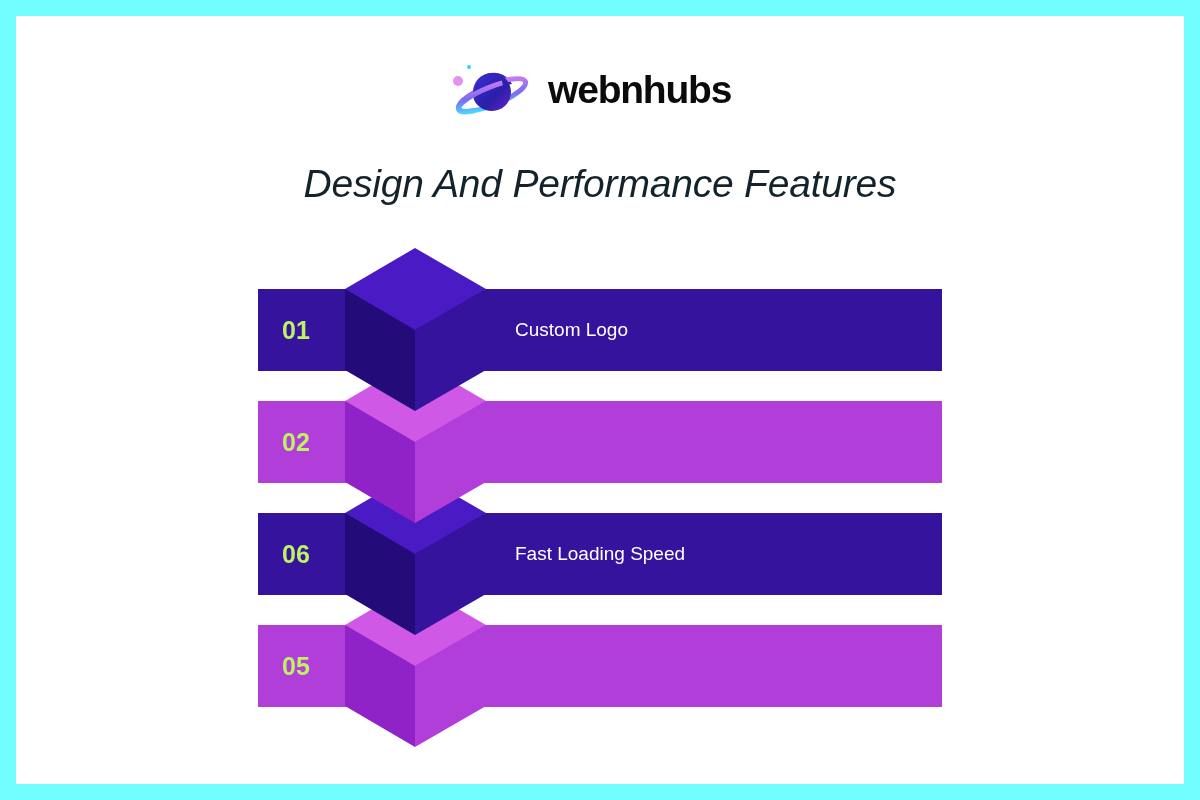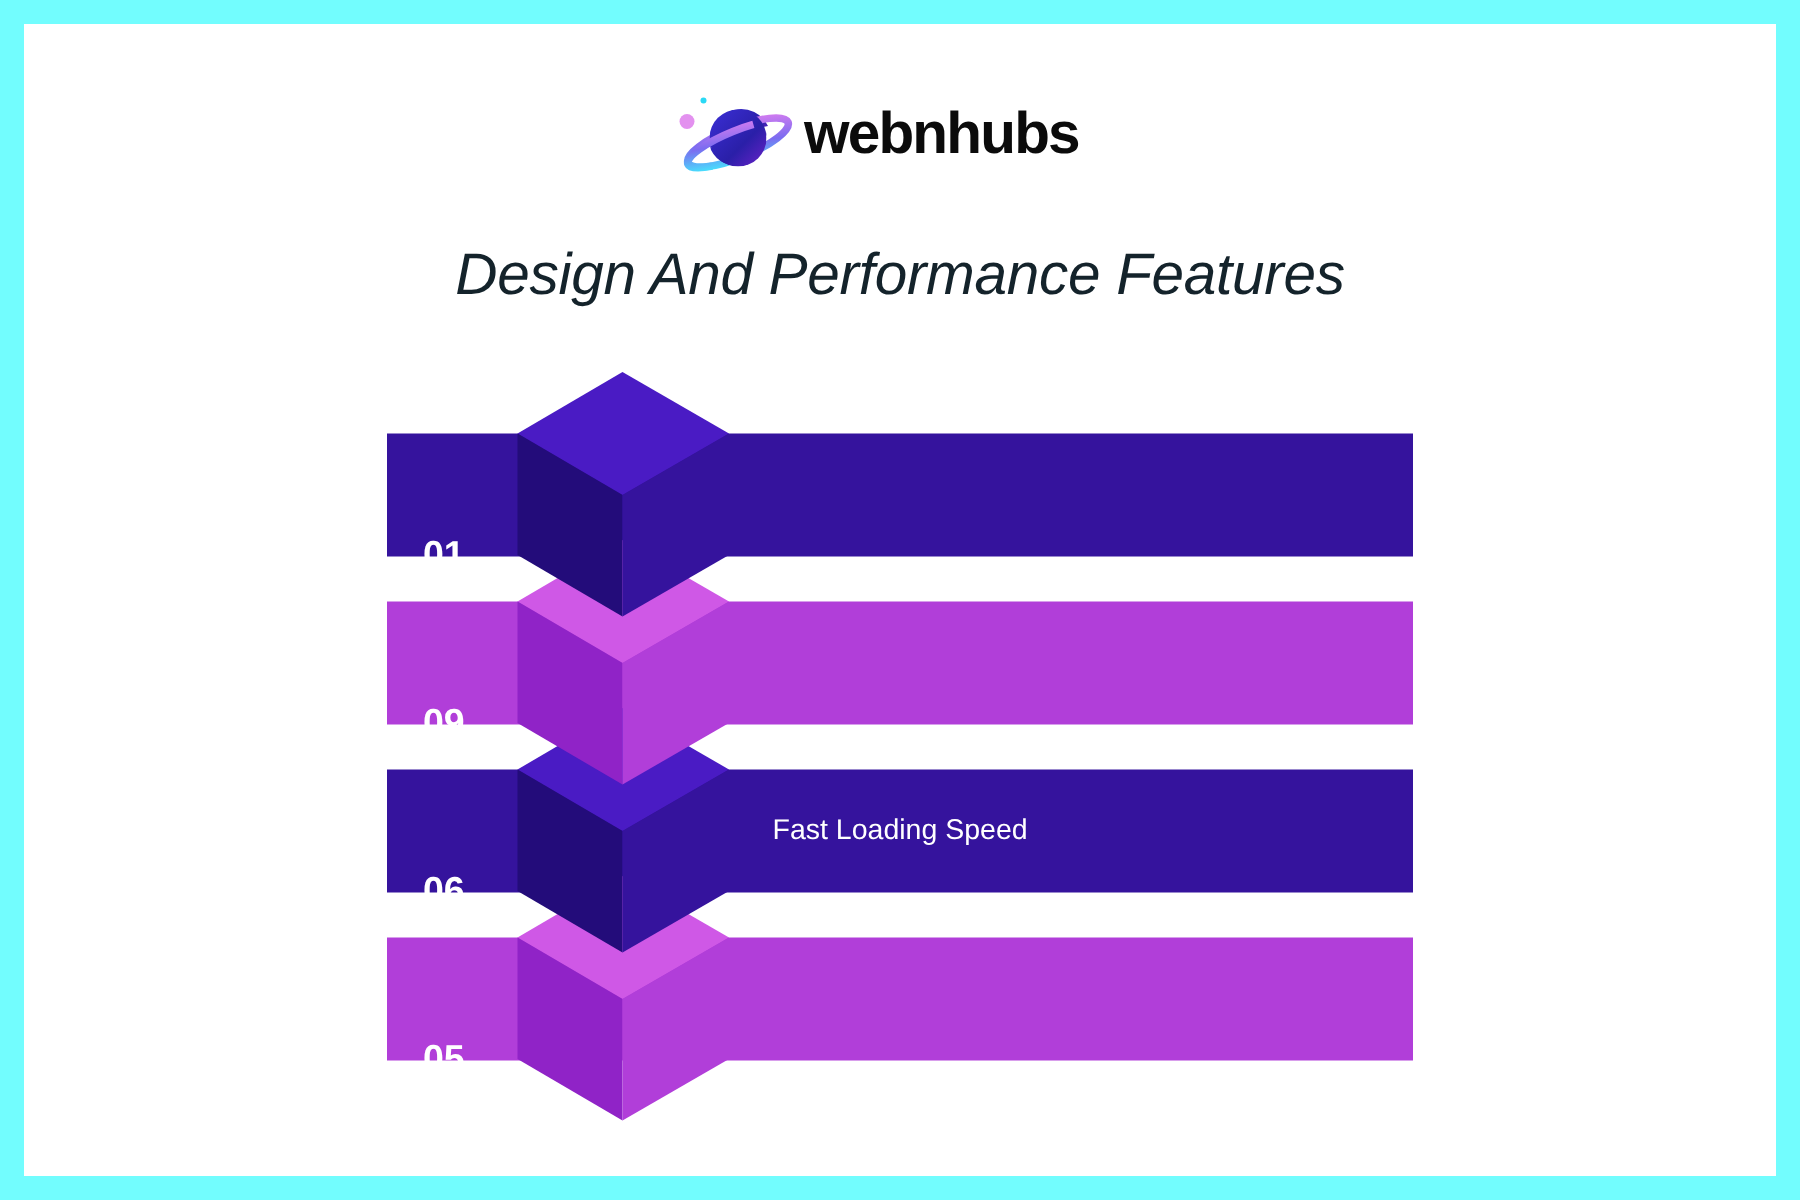--- a/index.html
+++ b/index.html
@@ -11,34 +11,34 @@
   }
   .card {
     position: absolute; left: 16px; top: 16px; width: 1168px; height: 768px;
     background: #ffffff;
   }
   .logo {
     position: absolute; left: 452px; top: 62px; height: 56px; width: 300px;
   }
   .logo svg { position: absolute; left: 0; top: 0; }
   .logo-text {
-    position: absolute; left: 84px; top: 8px;
+    position: absolute; left: 96px; top: 8px;
     font-size: 39px; font-weight: 700; color: #0b0b0b;
     letter-spacing: -1.2px; line-height: 40px;
   }
   .title {
     position: absolute; left: 0; width: 1200px; top: 160px; text-align: center;
     font-size: 39px; color: #14232b; line-height: 48px; letter-spacing: -0.2px; font-style: italic;
   }
   .band {
     position: absolute; left: 258px; width: 684px; height: 82px;
   }
   .band .num {
     position: absolute; left: 24px; top: 0; line-height: 82px;
-    font-size: 25px; font-weight: 700; color: #ffffff; margin-top: 40px;
+    font-size: 25px; font-weight: 700; color: #bef264;
   }
   .band .label {
     position: absolute; left: 257px; top: 0; line-height: 82px;
     font-size: 19px; color: #ffffff;
   }
   .cubes { position: absolute; left: 0; top: 0; width: 1200px; height: 800px; pointer-events: none; }
 </style>
 </head>
 <body>
 
@@ -66,23 +66,24 @@
     <circle cx="40" cy="30" r="19" fill="url(#planetGrad)" clip-path="inset(0 0 0 0)"></circle>
     <ellipse cx="40" cy="34" rx="36" ry="9" transform="rotate(-22 40 34)" fill="none" stroke="url(#ringGrad)" stroke-width="5" stroke-dasharray="0 60 70 200"></ellipse>
   </svg>
   <div class="logo-text">webnhubs</div>
 </div>
 
 <div class="title">Design And Performance Features</div>
 
 <div class="band" style="top:289px;background:#35139D">
   <span class="num">01</span>
+  <span class="label">Custom Logo</span>
 </div>
 <div class="band" style="top:401px;background:#B13ED9">
-  <span class="num">09</span>
+  <span class="num">02</span>
 </div>
 <div class="band" style="top:513px;background:#35139D">
   <span class="num">06</span>
   <span class="label">Fast Loading Speed</span>
 </div>
 <div class="band" style="top:625px;background:#B13ED9">
   <span class="num">05</span>
 </div>
 
 <svg class="cubes" width="1200" height="800" viewBox="0 0 1200 800">

